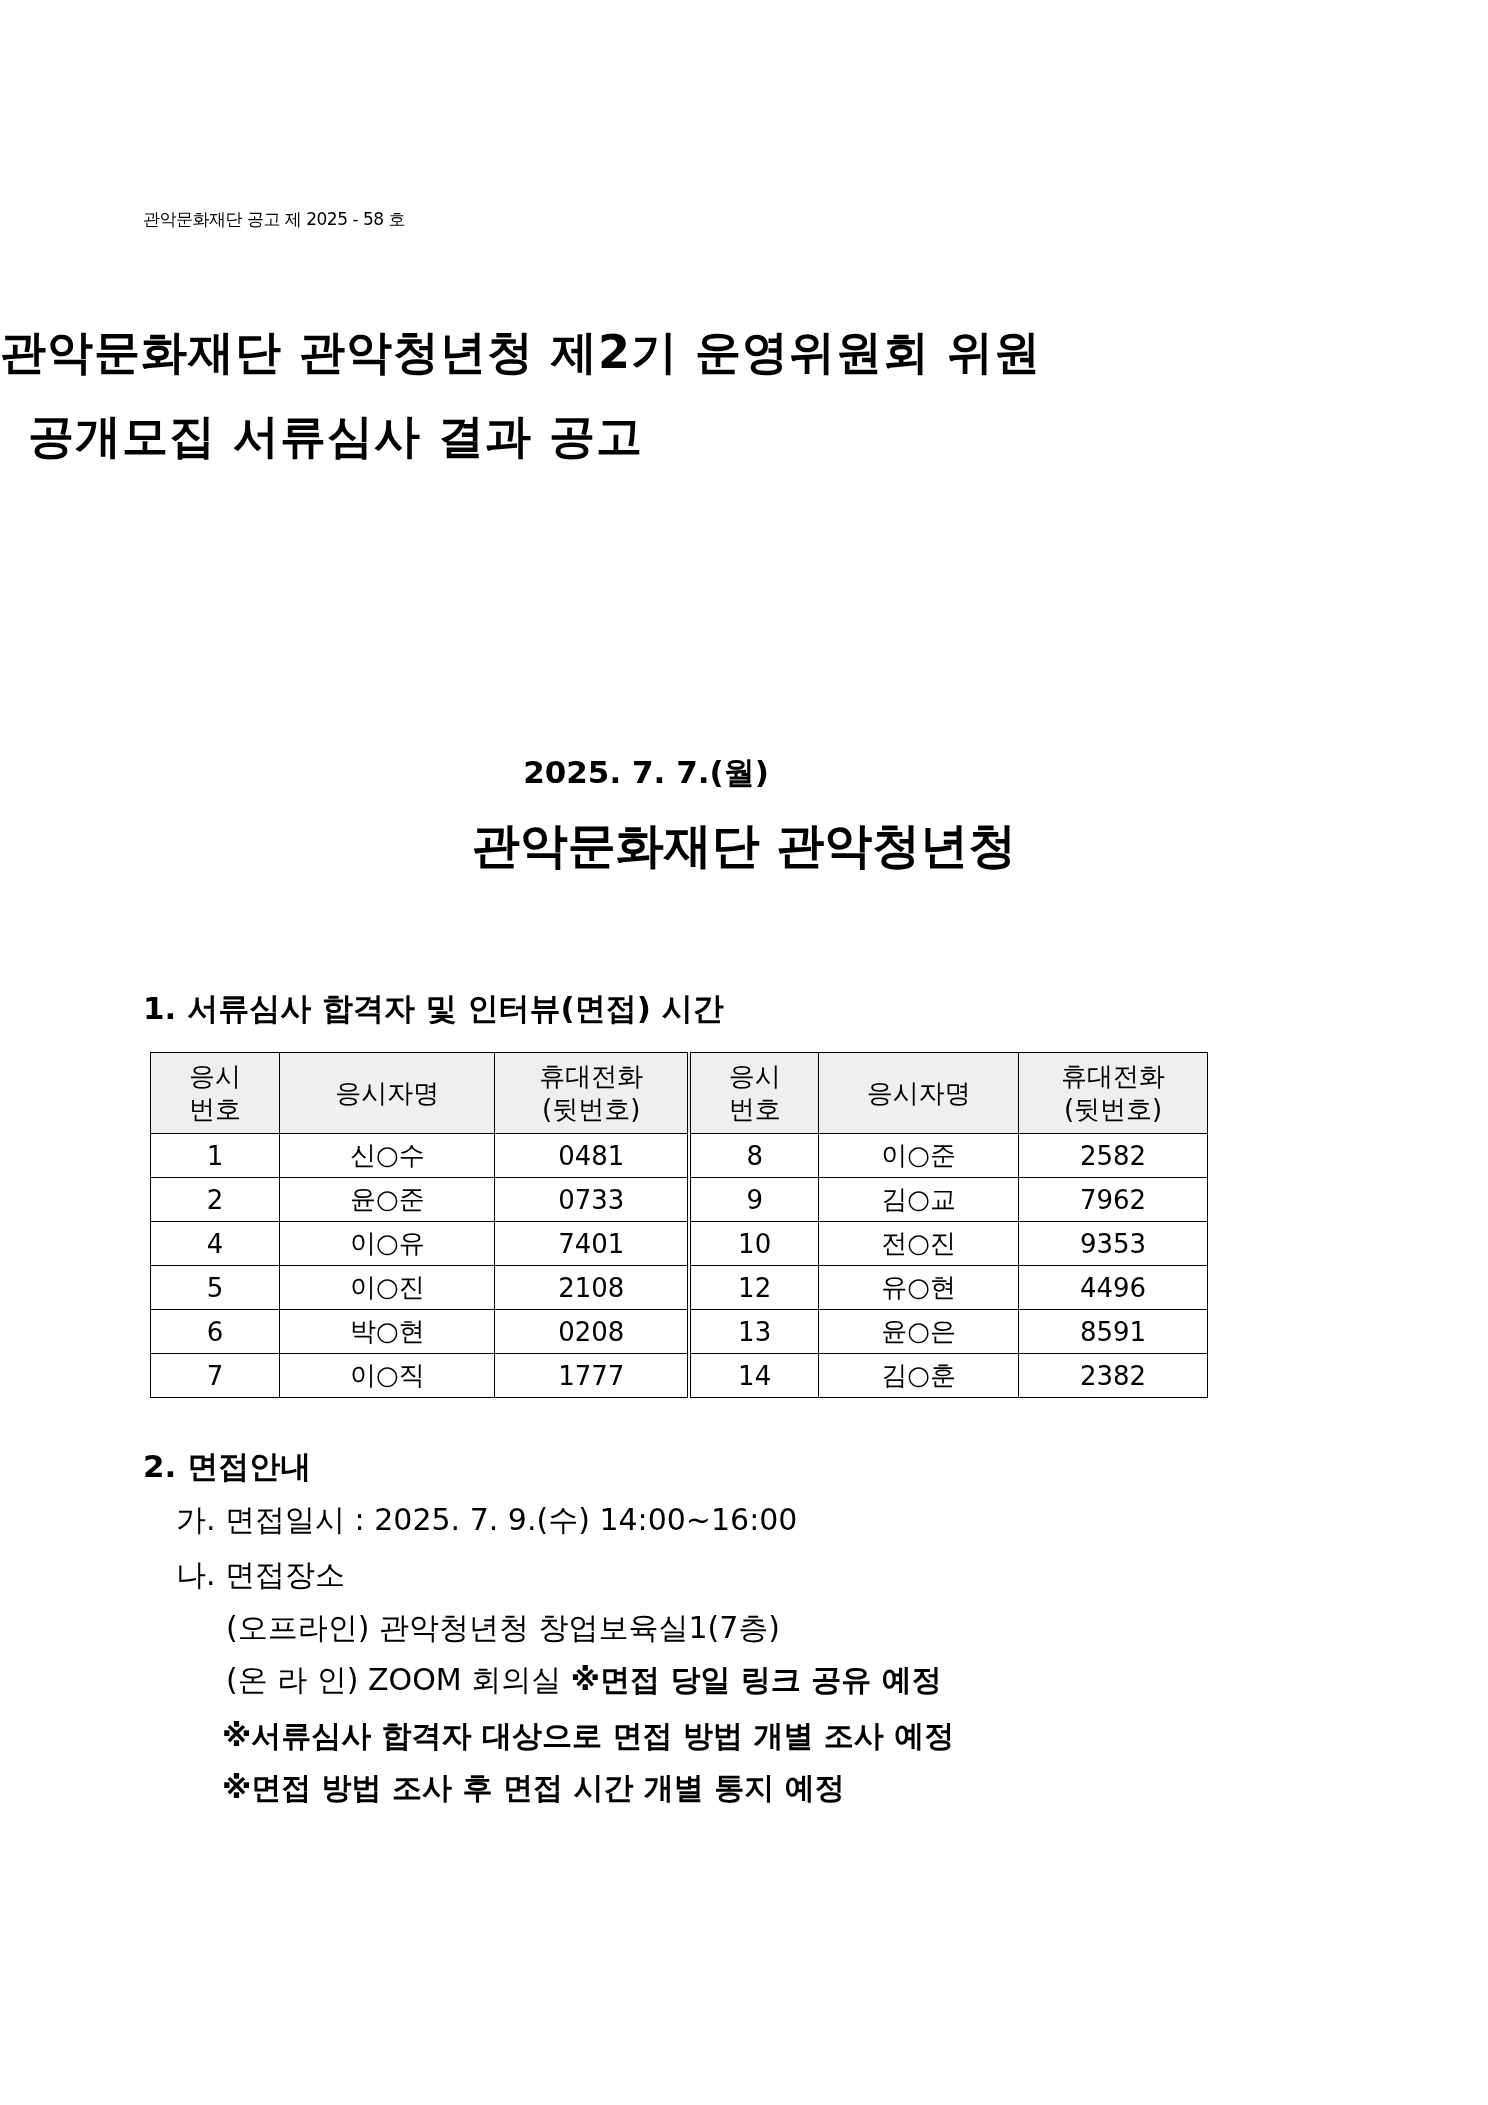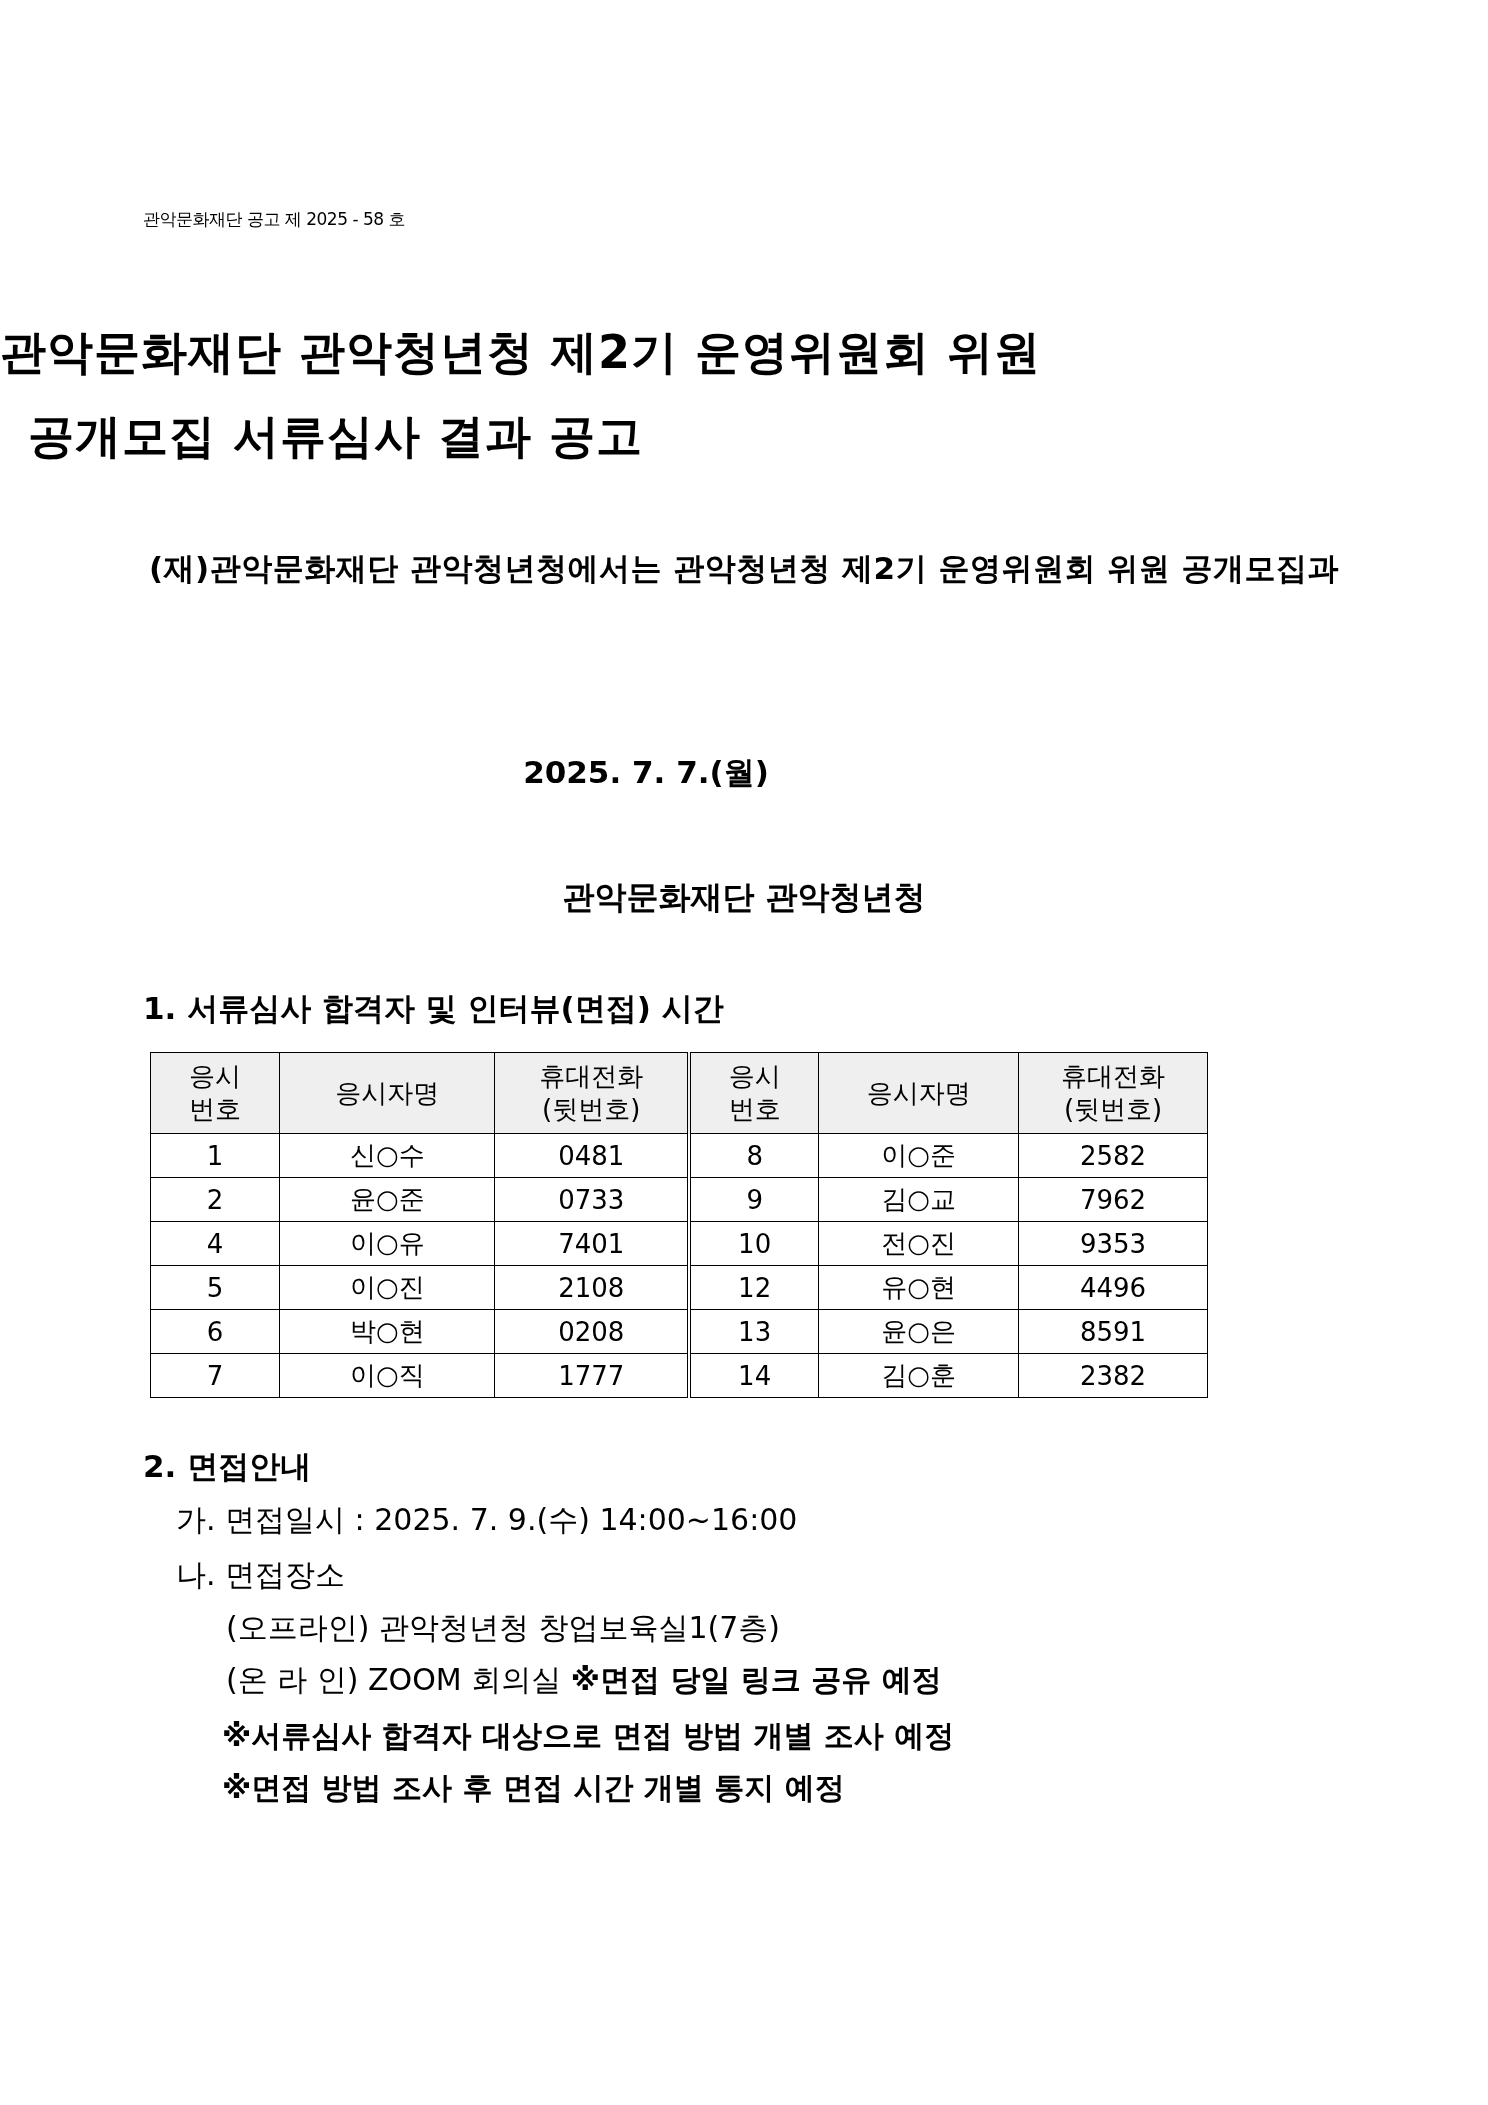--- a/index.html
+++ b/index.html
@@ -3,42 +3,41 @@
 <meta charset="utf-8">
 <style>
   html, body { margin: 0; padding: 0; background: #ffffff; }
   body { width: 1488px; height: 2105px; position: relative; font-family: "DejaVu Sans", sans-serif; color: #000; overflow: hidden; }
   .notice-no { position: absolute; left: 143px; top: 208px; font-size: 17px; letter-spacing: -0.5px; }
   .title { position: absolute; left: 0; width: 1488px; text-align: left; font-size: 46px; font-weight: bold; letter-spacing: 1px; }
   .title.l1 { top: 322px; }
   .title.l2 { top: 406px; padding-left: 28px; }
   .intro { position: absolute; left: 0; width: 1488px; text-align: center; font-size: 31px; font-weight: bold; letter-spacing: 0.5px; line-height: 56px; top: 540px; }
   .date { position: absolute; left: 0; width: 1292px; text-align: center; font-size: 31px; font-weight: bold; top: 740px; margin-top: 12px; }
-  .org { position: absolute; left: 0; width: 1488px; text-align: center; font-size: 32px; font-weight: bold; top: 876px; }
+  .org { position: absolute; left: 0; width: 1488px; text-align: center; font-size: 48px; font-weight: bold; top: 814px; }
   .section-heading { position: absolute; left: 143px; font-size: 31px; font-weight: bold; }
   .sec1 { top: 988px; }
   .sec2 { top: 1446px; }
   table.results { position: absolute; left: 150px; top: 1052px; width: 1058px; border-collapse: collapse; font-size: 26px; }
   table.results th, table.results td { border: 1.5px solid #000; text-align: center; padding: 0; }
   table.results th { background: #efefef; font-weight: normal; height: 80px; line-height: 33px; }
   table.results td { height: 43px; }
   table.results .split { border-right: 4px double #000; }
   .line { position: absolute; font-size: 30px; white-space: pre; }
   .b { font-weight: bold; margin-top: 6px; }
 </style>
 </head>
 <body>
 
 <div class="notice-no">관악문화재단 공고 제 2025 - 58 호</div>
 
 <div class="title l1">관악문화재단 관악청년청 제2기 운영위원회 위원</div>
 <div class="title l2">공개모집 서류심사 결과 공고</div>
 
 <div class="intro">
-  <div>(재)관악문화재단 관악청년청에서는 관악청년청 제2기 운영위원회 위원 공개모집과</div>
 </div>
 
 <div class="date">2025.  7.  7.(월)</div>
 <div class="org">관악문화재단 관악청년청</div>
 
 <div class="section-heading sec1">1. 서류심사 합격자 및 인터뷰(면접) 시간</div>
 
 <table class="results">
   <colgroup>
     <col style="width:147px">

